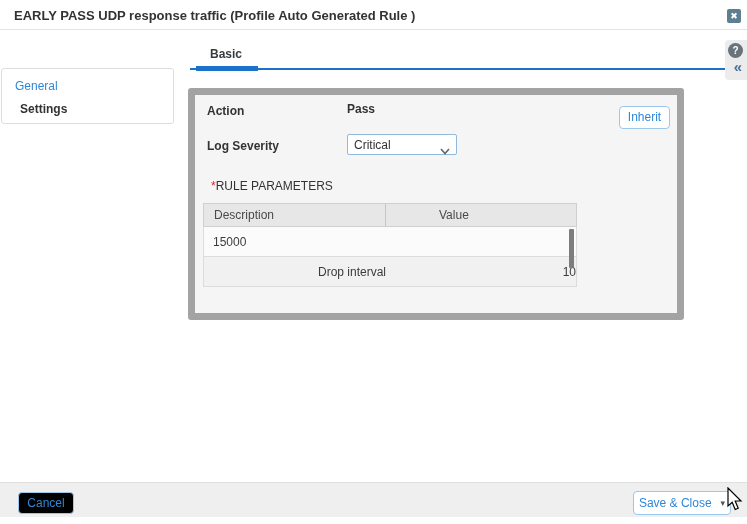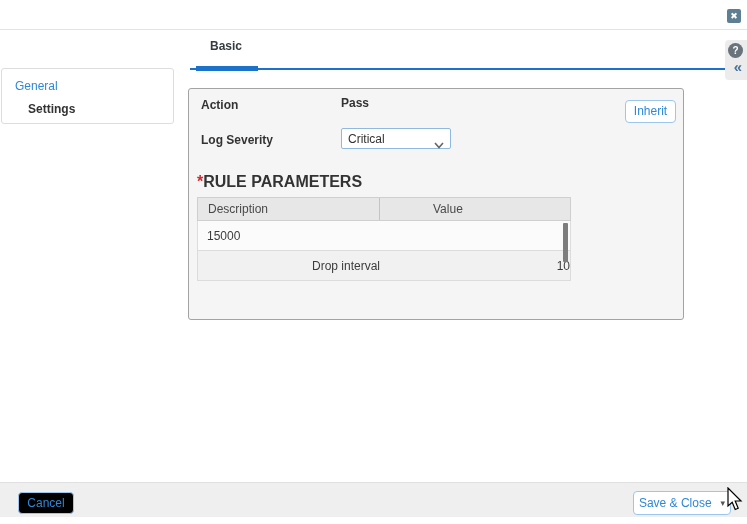--- a/index.html
+++ b/index.html
@@ -9,59 +9,59 @@
 
   
   .titlebar { position:absolute; left:0; top:0; width:747px; height:30px;
               background:#fff; border-bottom:1px solid #e4e4e4; }
   .title { position:absolute; left:14px; top:8px; font-size:13px; font-weight:700; color:#333; }
   .close-btn { position:absolute; right:6px; top:9px; width:14px; height:14px;
                background:#5e7e92; border-radius:2px; color:#fff; font-size:9px;
                line-height:14px; text-align:center; cursor:pointer; }
 
   
-  .tab-label { position:absolute; left:210px; top:39px; font-size:12px; font-weight:700; color:#363b40; }
+  .tab-label { position:absolute; left:210px; top:47px; font-size:12px; font-weight:700; color:#363b40; }
   .tab-line-thin  { position:absolute; left:190px; top:68px; width:536px; height:2px; }
   .tab-line-thick { position:absolute; left:196px; top:66px; width:62px; height:5px; }
 
   
   .icon-strip { position:absolute; right:0; top:40px; width:22px; height:40px;
                 background:#ececec; border-radius:4px 0 0 4px; }
   .help-icon { position:absolute; right:4px; top:43px; width:15px; height:15px; border-radius:50%;
                background:#68737b; color:#fff; font-size:10px; font-weight:700;
                line-height:15px; text-align:center; cursor:pointer; }
   .collapse-icon { position:absolute; right:5px; top:58px; font-size:15px; font-weight:700;
                    color:#4a7499; cursor:pointer; line-height:18px; }
 
   
   .sidenav { position:absolute; left:1px; top:68px; width:173px; height:56px;
              background:#fff; border:1px solid #ddd; border-radius:3px; }
   .nav-general  { position:absolute; left:13px; top:10px; font-size:12px; color:#2f87d8; cursor:pointer; }
-  .nav-settings { position:absolute; left:26px; top:33px; font-size:12px; font-weight:700; color:#333; cursor:pointer; }
+  .nav-settings { position:absolute; left:18px; top:33px; font-size:12px; font-weight:700; color:#333; cursor:pointer; }
 
   
   .panel { position:absolute; left:188px; top:88px; width:496px; height:232px;
-           background:#f5f5f5; border:1px solid #a3a3a3; border-radius:3px; }
+           background:#f5f5f5; border:7px solid #a3a3a3; border-radius:3px; }
   .lbl { position:absolute; font-size:12px; font-weight:700; color:#333; }
   .action-label { left:12px; top:9px; }
   .action-value { left:152px; top:7px; }
   .logsev-label { left:12px; top:44px; }
 
   .inherit-btn { position:absolute; right:7px; top:11px; width:51px; height:23px;
                  background:#fff; border:1px solid #9cc7ec; border-radius:4px;
                  color:#2f87d8; font-size:12px; text-align:center; line-height:21px; cursor:pointer; }
 
   .select-wrap { position:absolute; left:152px; top:39px; width:110px; height:21px; }
   .select-wrap select { width:110px; height:21px; font-size:12px; color:#333;
                         font-family:"Liberation Sans", sans-serif;
                         border:1px solid #8fb9de; border-radius:2px; background:#fff;
                         -webkit-appearance:none; appearance:none; padding:0 22px 0 6px; cursor:pointer; }
   .select-chevron { position:absolute; right:7px; top:7px; pointer-events:none; }
 
-  .ruleparams { position:absolute; left:8px; top:84px; font-size:16px; font-weight:700; color:#333; }
+  .ruleparams { position:absolute; left:16px; top:84px; font-size:12px; font-weight:400; color:#333; }
   .req { color:#d9232e; }
 
   
   .ptable { position:absolute; left:8px; top:108px; width:374px; }
   .thead { display:flex; height:24px; background:#e7e7e7; border:1px solid #cfcfcf;
            font-size:12px; color:#4a4a4a;gap:44px; }
   .th { line-height:22px; }
   .th-desc { width:182px; padding-left:10px; border-right:1px solid #c4c4c4; }
   .th-val  { flex:1; padding-left:9px; }
   .trow { display:flex; height:30px; border:1px solid #dcdcdc; border-top:none;
@@ -87,20 +87,21 @@
   .save-caret { color:#555; font-size:9px; }
 
   .cursor { position:absolute; left:727px; top:487px; pointer-events:none; }
 </style>
 </head>
 <body>
 
 <div class="stage">
 
   <div class="titlebar">
+    <div class="title">EARLY PASS UDP response traffic (Profile Auto Generated Rule )</div>
     <div class="close-btn">✖</div>
   </div>
 
   <div class="tab-label">Basic</div>
   <div class="tab-line-thin" style="background:#1b72c8;"></div>
   <div class="tab-line-thick" style="background:#1b72c8;"></div>
 
   <div class="icon-strip"></div>
   <div class="help-icon">?</div>
   <div class="collapse-icon">«</div>

